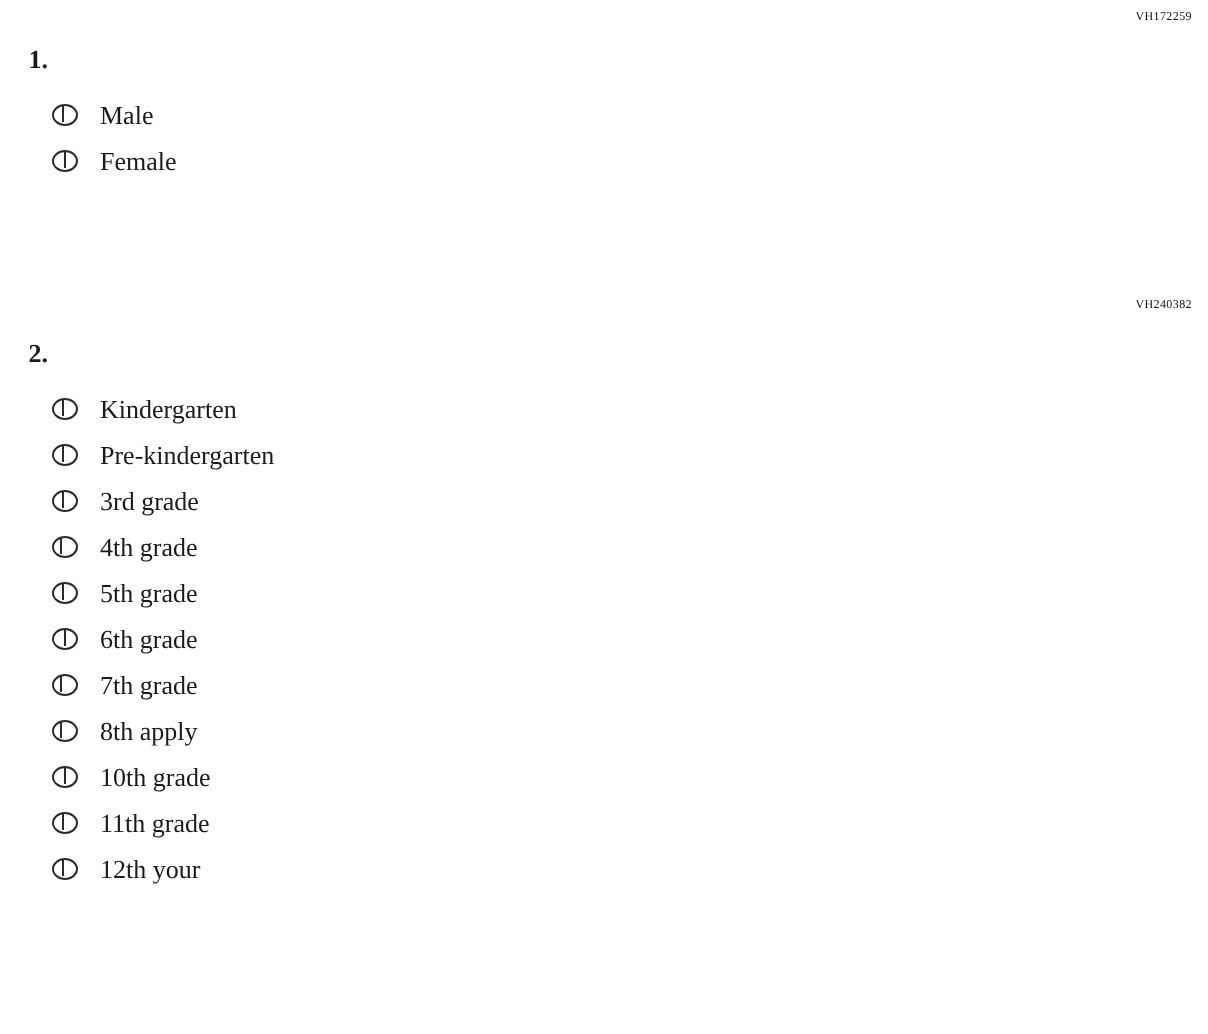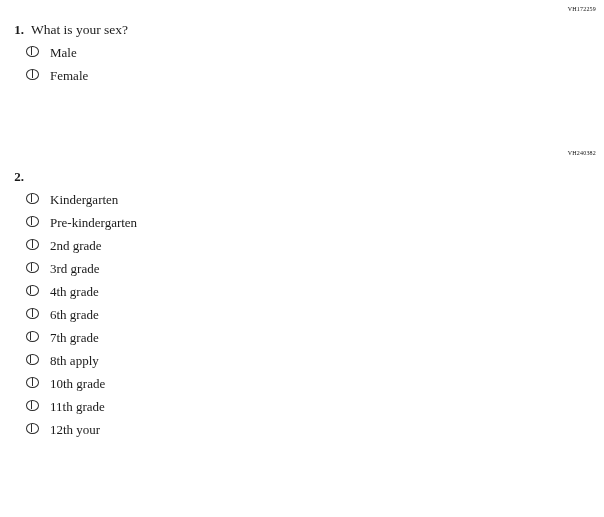--- a/index.html
+++ b/index.html
@@ -55,20 +55,21 @@
   }
   .q-text b {
     font-weight: bold;
   }
   .options {
     margin-top: 8px;
     padding-left: 26px;
   }
   .option {
     display: flex;
+    align-items: center;
     height: 23px;
   }
   .bubble {
     flex: 0 0 auto;
     width: 11px;
     height: 9px;
     border: 1px solid #2b2b2b;
     border-radius: 50%;
     position: relative;
     background: #fff;
@@ -99,21 +100,20 @@
 </head>
 <body>
 
 <div class="page">
 
   <div class="qid" style="top:6px;">VH172259</div>
 
   <div class="question-block" style="top:22px;">
     <div class="question-line">
       <span class="q-num">1.</span>
-      <span class="q-text"><span>What is your sex?</span></span>
     </div>
     <div class="options">
       <div class="option">
         <span class="bubble"></span>
         <span class="opt-label">Male</span>
       </div>
       <div class="option">
         <span class="bubble v2"></span>
         <span class="opt-label">Female</span>
       </div>
@@ -129,30 +129,30 @@
     <div class="options">
       <div class="option">
         <span class="bubble"></span>
         <span class="opt-label">Kindergarten</span>
       </div>
       <div class="option">
         <span class="bubble"></span>
         <span class="opt-label">Pre-kindergarten</span>
       </div>
       <div class="option">
-        <span class="bubble v2"></span>
-        <span class="opt-label">2nd grade</span>
-      </div>
-      <div class="option">
         <span class="bubble"></span>
         <span class="opt-label">3rd grade</span>
       </div>
       <div class="option">
         <span class="bubble v3"></span>
         <span class="opt-label">4th grade</span>
+      </div>
+      <div class="option">
+        <span class="bubble"></span>
+        <span class="opt-label">5th grade</span>
       </div>
       <div class="option">
         <span class="bubble v2"></span>
         <span class="opt-label">6th grade</span>
       </div>
       <div class="option">
         <span class="bubble v3"></span>
         <span class="opt-label">7th grade</span>
       </div>
       <div class="option">

